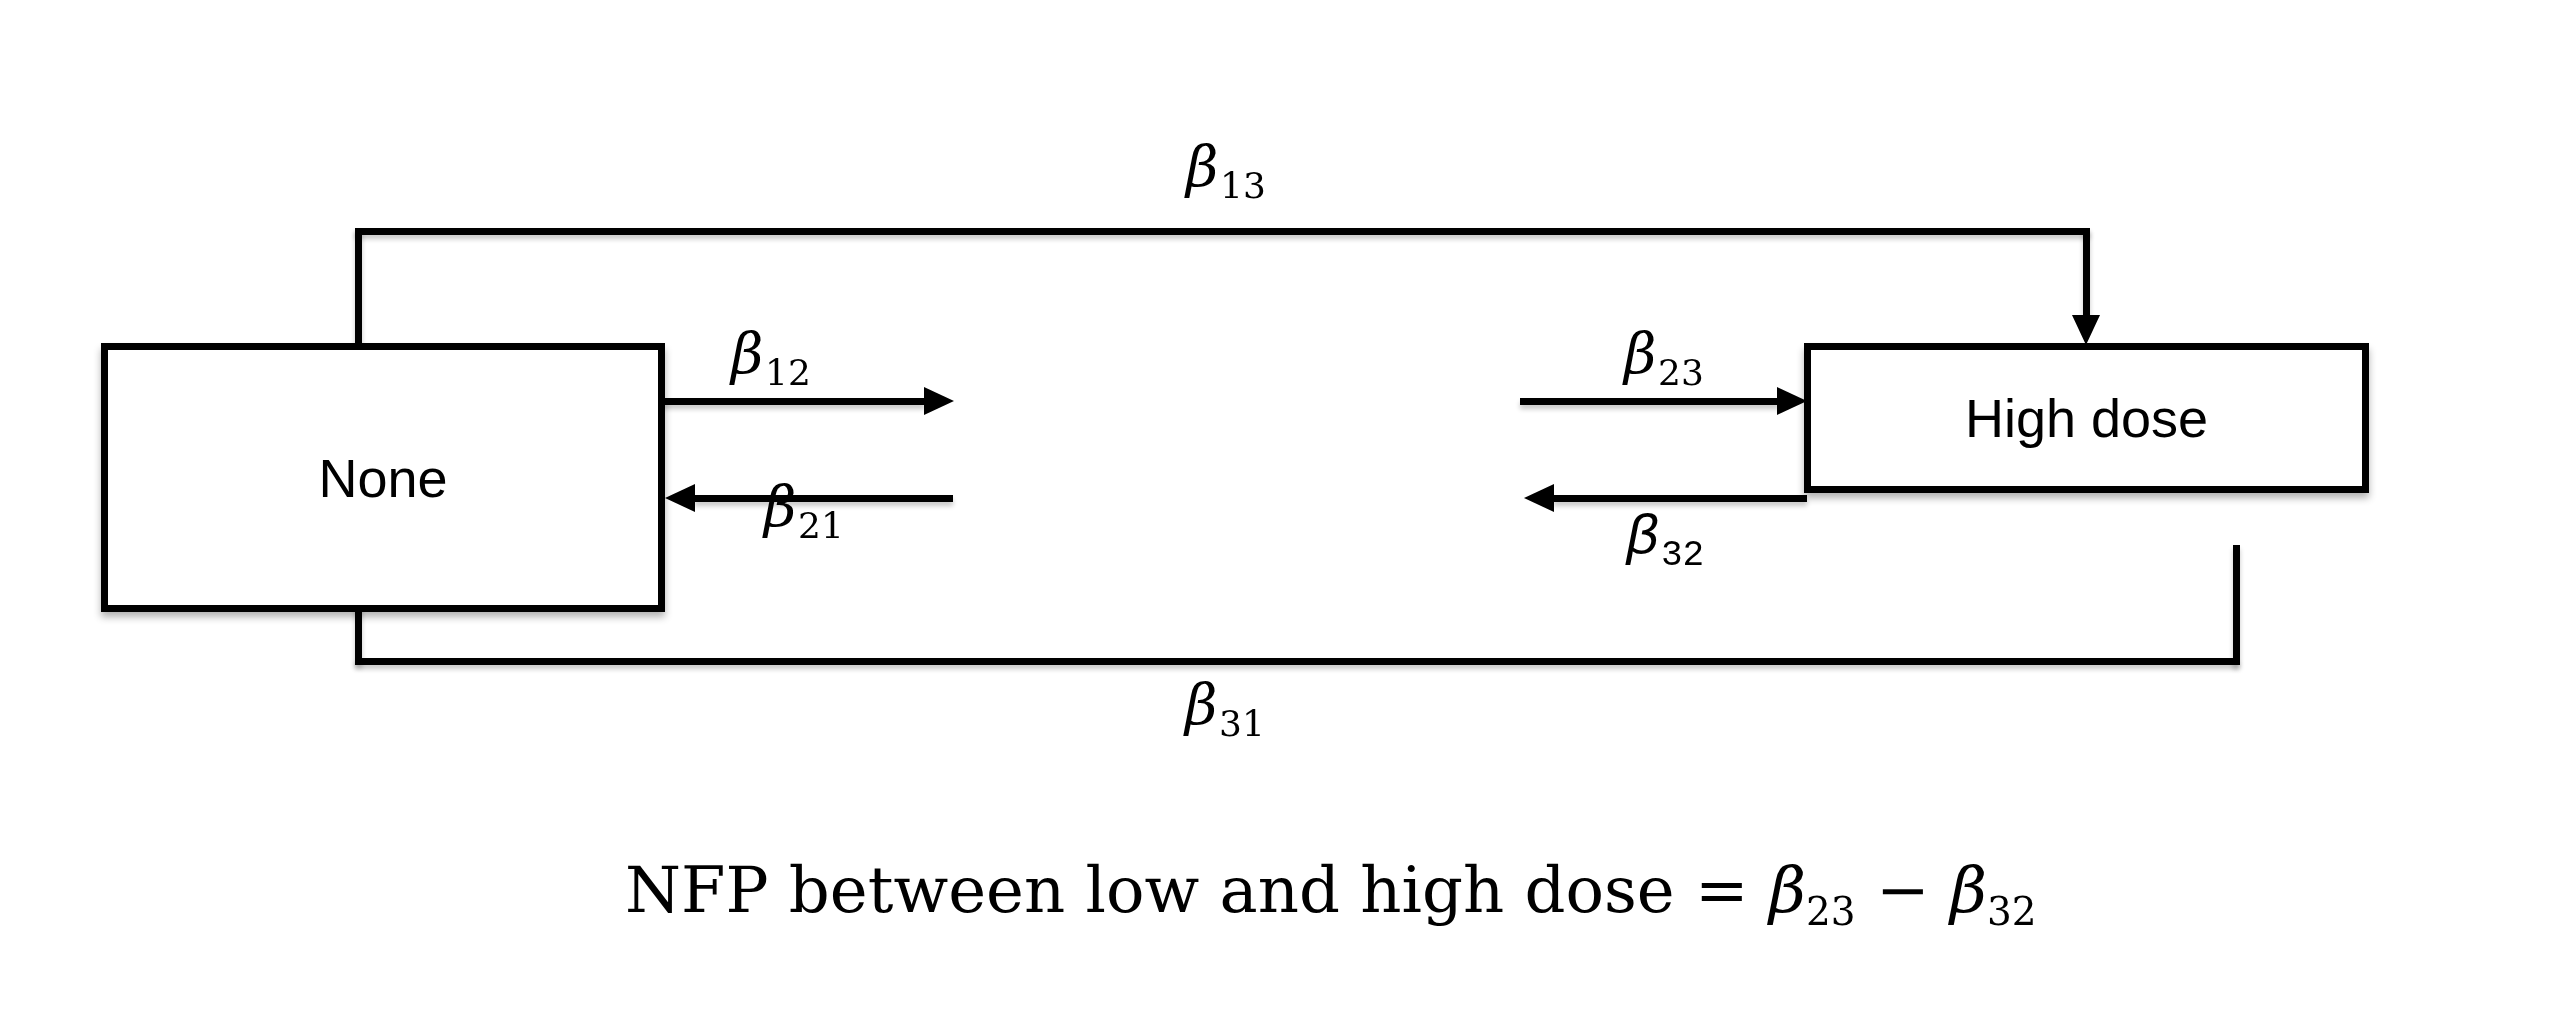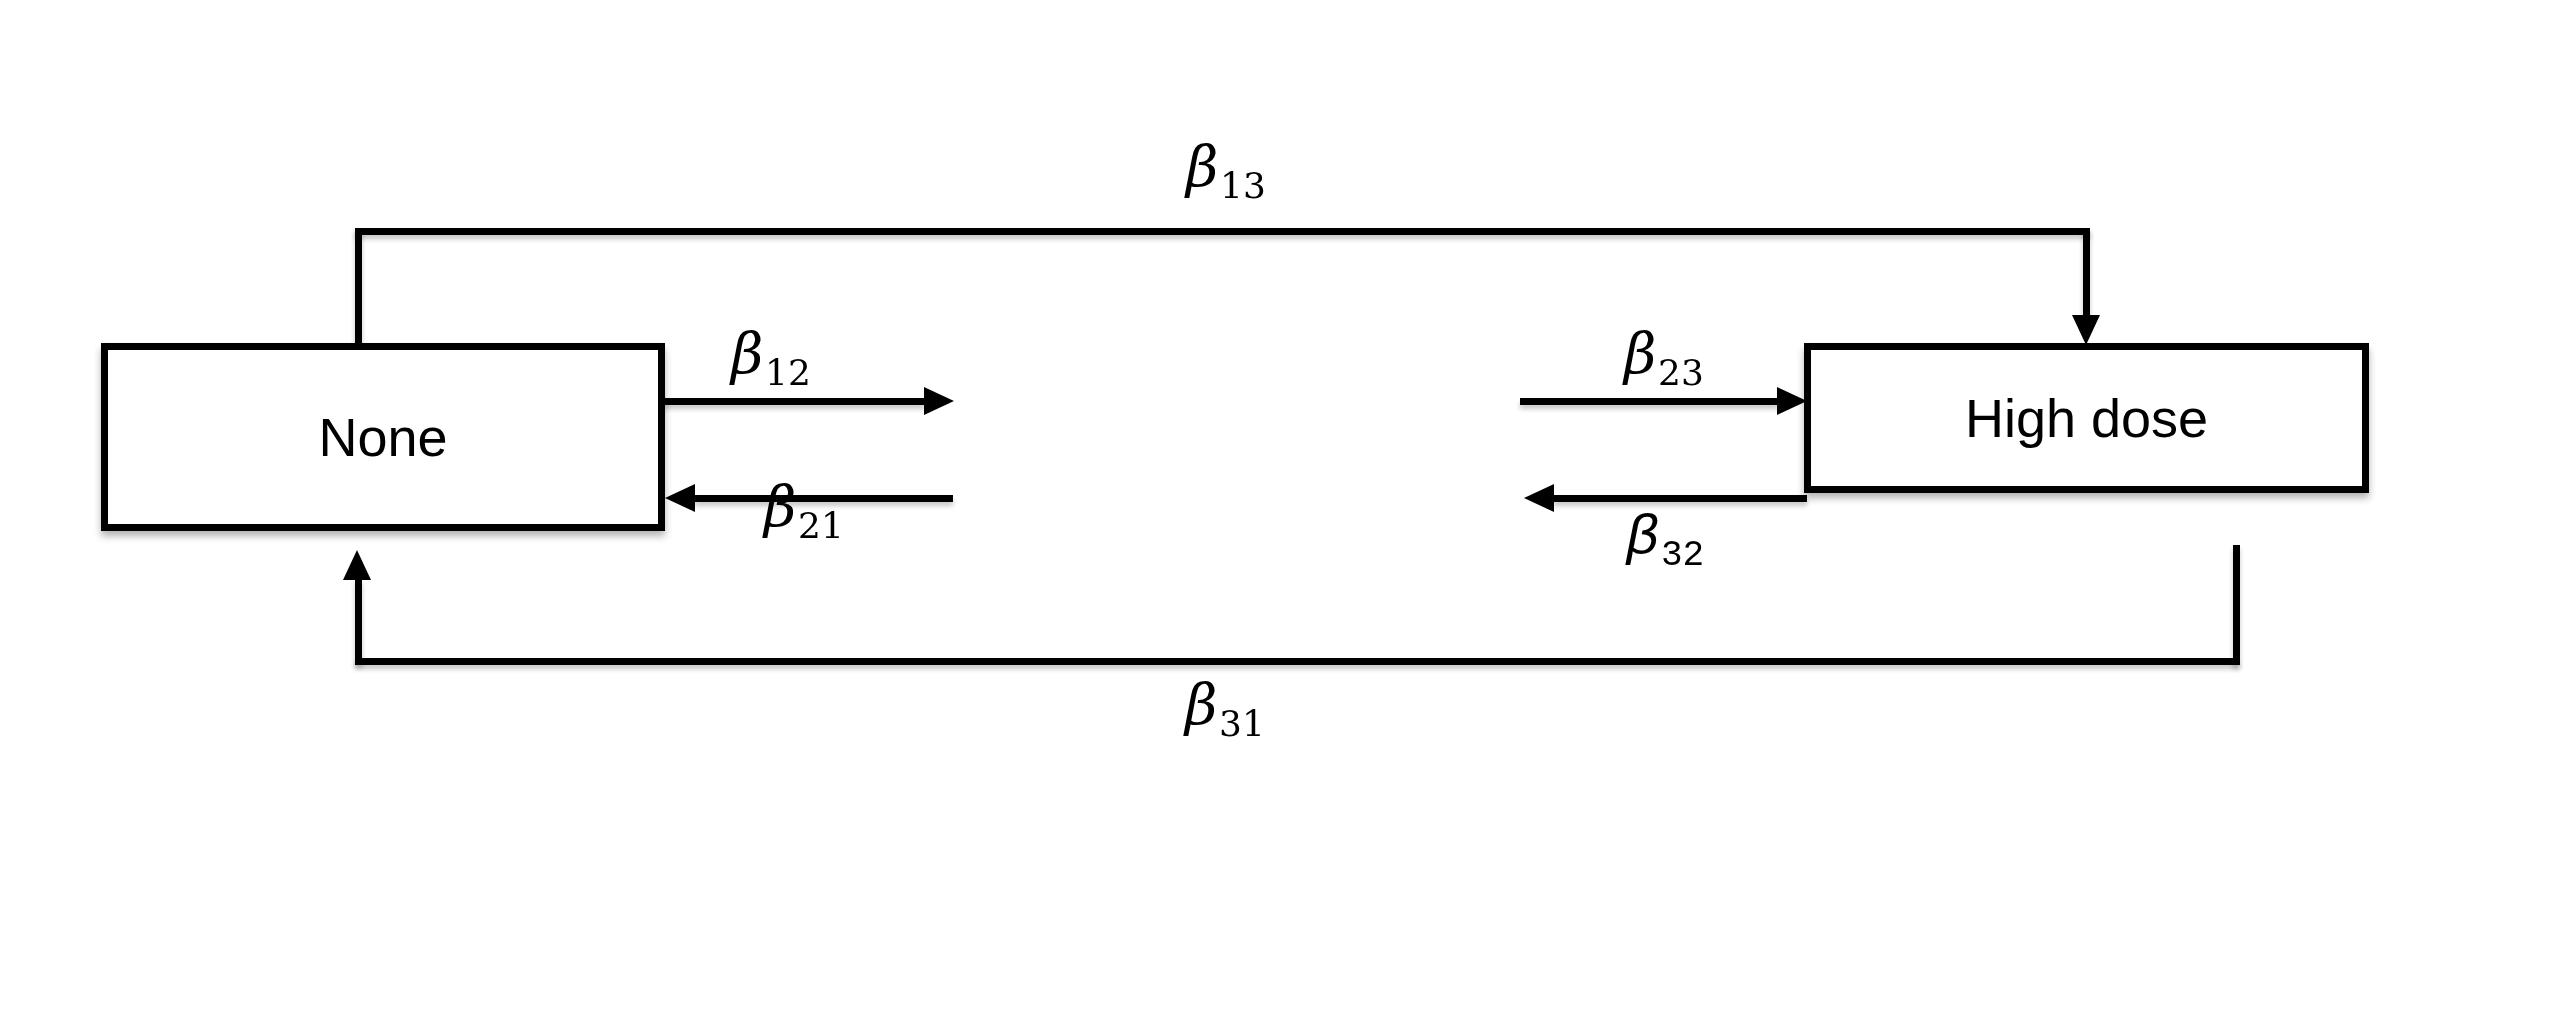--- a/index.html
+++ b/index.html
@@ -16,21 +16,21 @@
     display:flex; align-items:center; justify-content:center;
     box-shadow:0 4.9px 8.2px rgba(0,0,0,0.35);
   }
   .title-text { color:#ffffff; font-size:52px; letter-spacing:0.8px; }
   
   .node {
     position:absolute; background:#ffffff; border:7.4px solid #000;
     display:flex; align-items:center; justify-content:center;
     font-size:54px; box-shadow:0 5.7px 7.4px rgba(0,0,0,0.30);
   }
-  .node-none { left:101px;  top:343px; width:564px; height:188px; }
+  .node-none { left:101px;  top:343px; width:564px; height:269px; }
   .node-low  { left:953px; top:343px; width:570px; height:207px; }
   .node-high { left:1804px; top:343px; width:565px; height:150px; }
   
   .line { position:absolute; background:#000; box-shadow:0 4.1px 5.7px rgba(0,0,0,0.22); }
   .b13-v-left  { left:355px;  top:228px; width:6.6px;    height:120px; }
   .b13-h-top   { left:355px;  top:228px; width:1735px; height:6.6px;  }
   .b13-v-right { left:2083px; top:228px; width:6.6px;    height:90px; }
   .b12-line    { left:661px;  top:398px; width:264px;  height:6.6px;  }
   .b21-line    { left:694px;  top:495px; width:259px;  height:6.6px;  }
   .b23-line    { left:1520px; top:398px; width:259px;  height:6.6px;  }
@@ -121,16 +121,17 @@
     <span class="beta">β</span><span class="bsub">23</span>
   </div>
   <div class="edge-label lbl-b32">
     <span class="beta">β</span><span class="bsub">32</span>
   </div>
   <div class="edge-label lbl-b31">
     <span class="beta">β</span><span class="bsub">31</span>
   </div>
 
   <div class="formulas">
+    <div class="formula-line"><span class="rm">NFP between low and high dose = </span><span class="it">β</span><span class="sub">23</span><span class="rm"> − </span><span class="it">β</span><span class="sub">32</span></div>
   </div>
 
 </div>
 
 
 </body></html>

